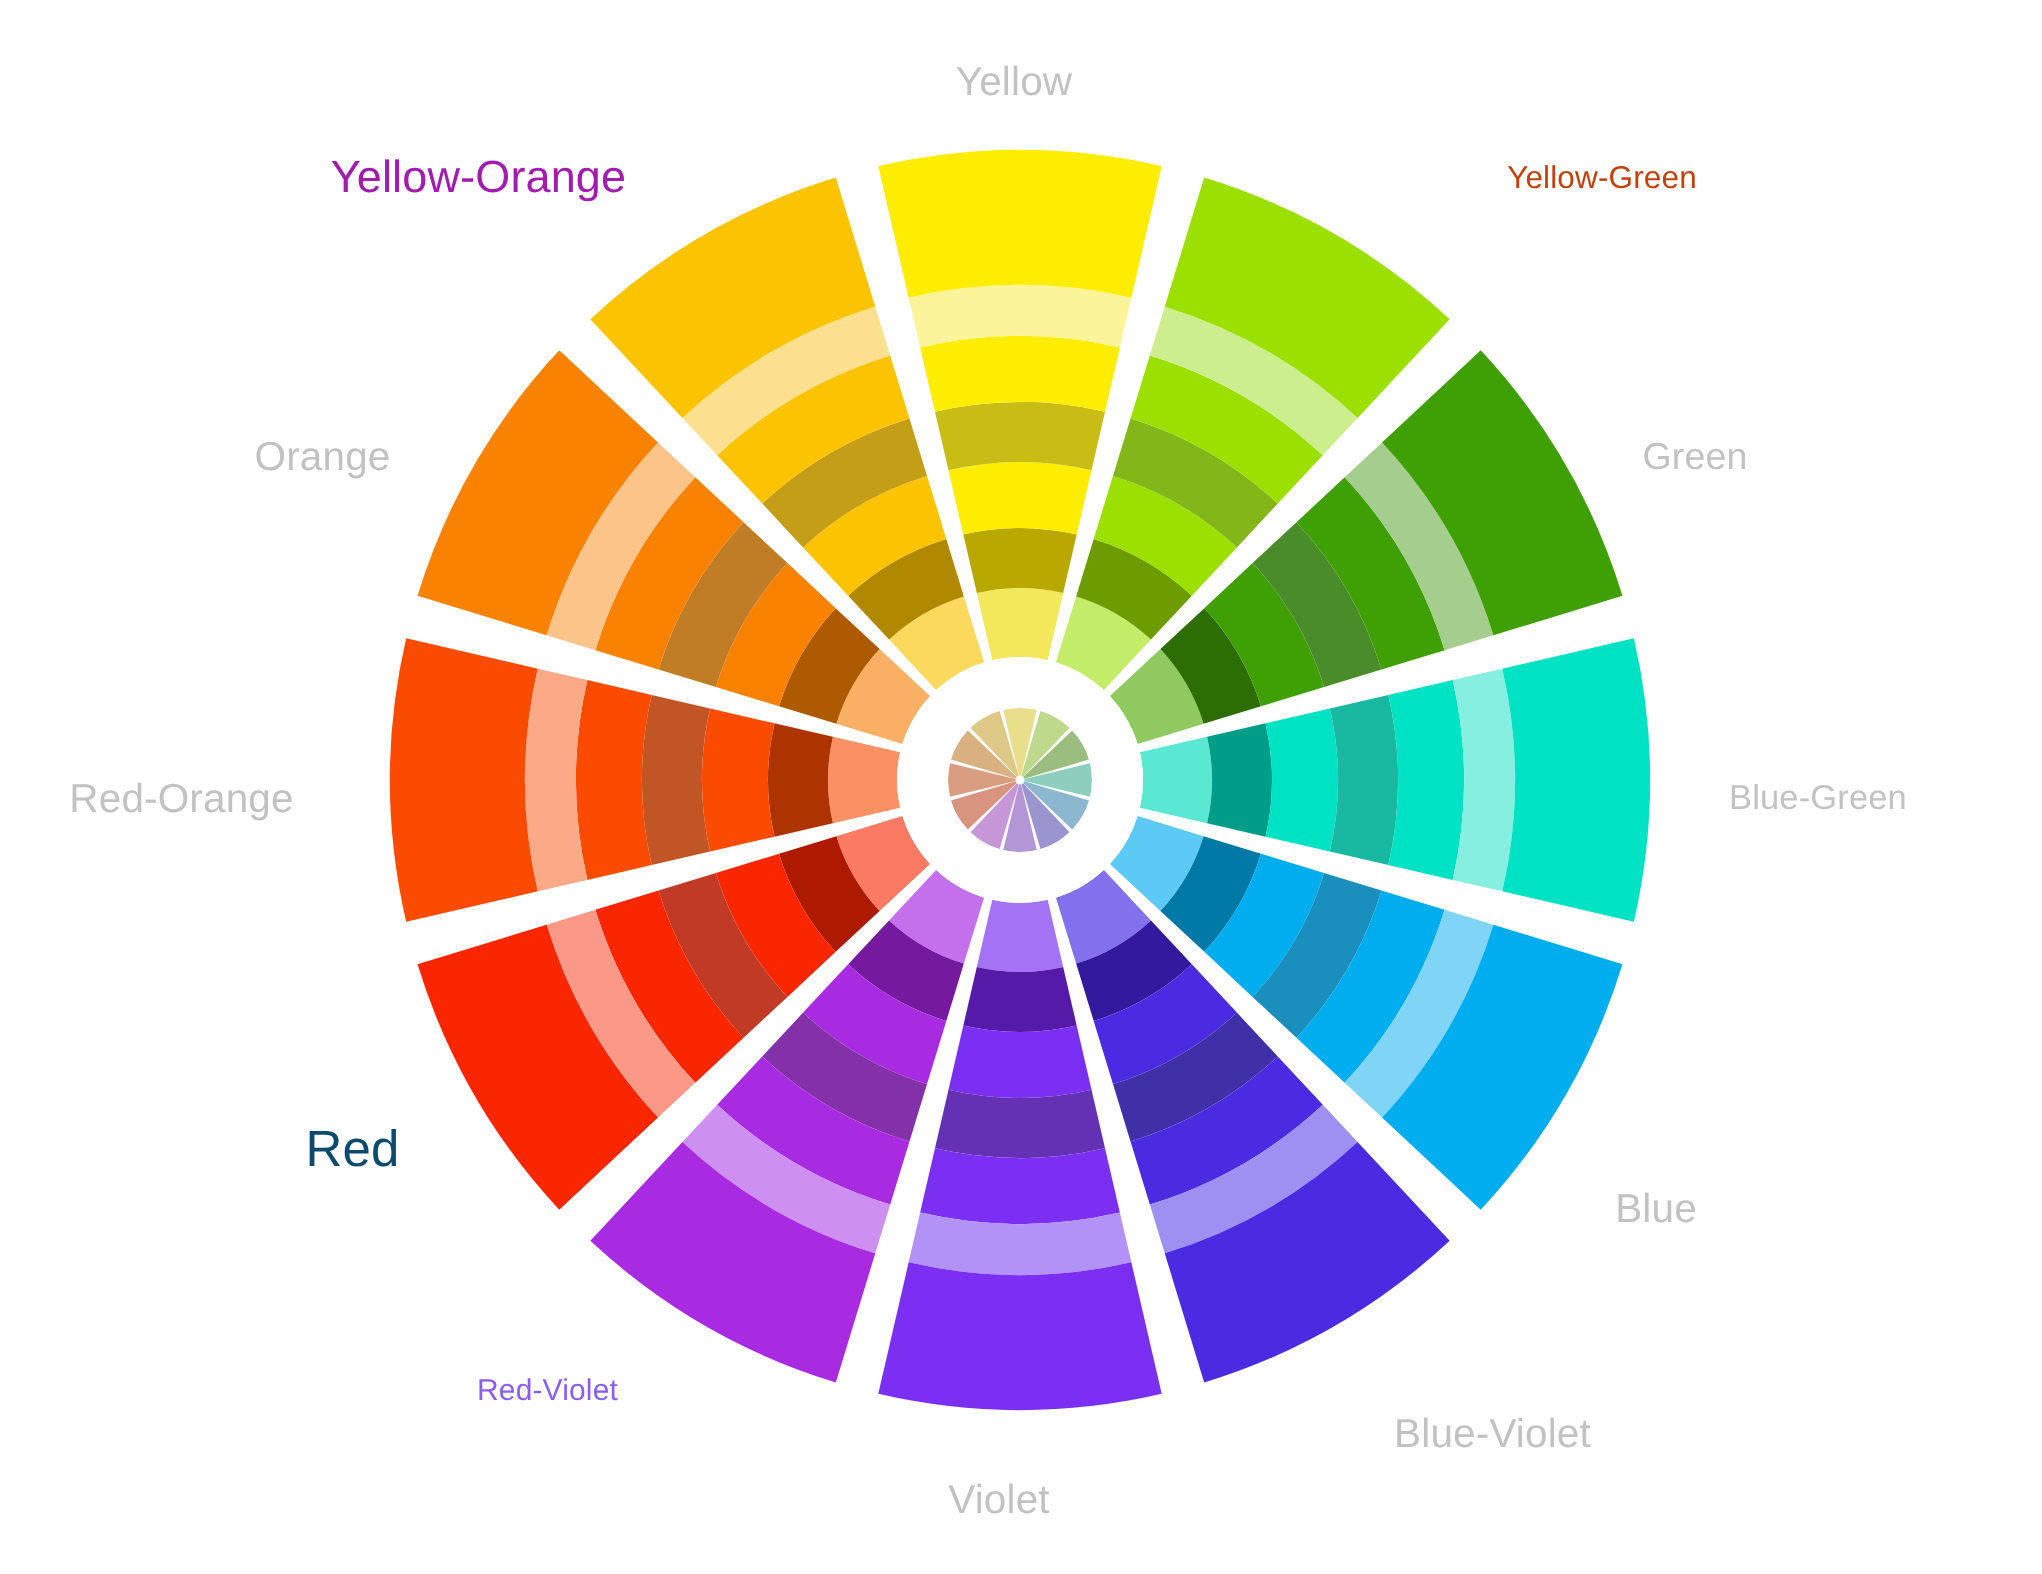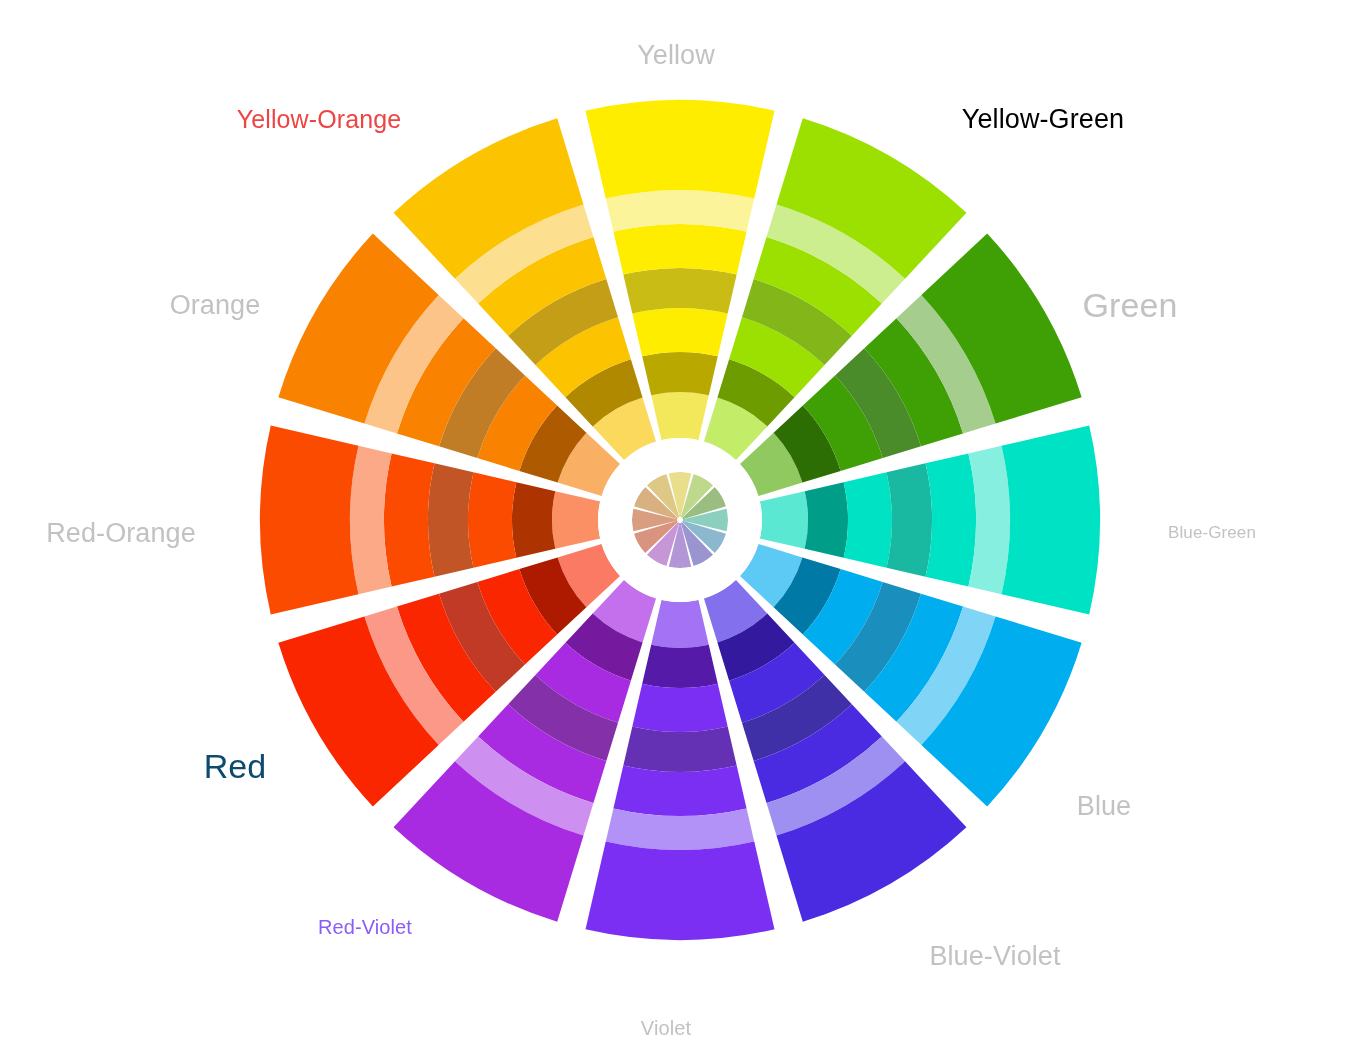--- a/index.html
+++ b/index.html
@@ -167,25 +167,25 @@
         <path d="M 666.3672634542118 566.0233472736733 A 48 48 0 0 1 646.9589803666998 554.8179698085899 L 677.9349362729188 522.1761231130369 A 3 3 0 0 0 679.1479539658882 522.8764592046045 Z" fill="#C696D6"></path>
         <path d="M 645.1820301914101 553.0410196333002 A 48 48 0 0 1 633.9766527263267 533.6327365457882 L 677.1235407953955 520.8520460341118 A 3 3 0 0 0 677.8238768869631 522.0650637270812 Z" fill="#D99480"></path>
         <path d="M 633.3262438209115 531.2053774650834 A 48 48 0 0 1 633.3262438209115 508.7946225349165 L 677.082890238807 519.2996639084323 A 3 3 0 0 0 677.082890238807 520.7003360915677 Z" fill="#D99D80"></path>
         <path d="M 633.9766527263267 506.36726345421175 A 48 48 0 0 1 645.1820301914101 486.95898036669985 L 677.8238768869631 517.9349362729188 A 3 3 0 0 0 677.1235407953955 519.1479539658882 Z" fill="#D9B180"></path>
         <path d="M 646.9589803666998 485.1820301914102 A 48 48 0 0 1 666.3672634542118 473.97665272632673 L 679.1479539658882 517.1235407953955 A 3 3 0 0 0 677.9349362729188 517.8238768869631 Z" fill="#DEC886"></path>
         <circle cx="680" cy="520" r="65" fill="none" stroke="#ffffff" stroke-width="34"></circle>
       </g>
   </svg>
   <div id="wheel-labels">
       <div class="wheel-label" style="left: 676px; top: 55px; transform: translate(-50%, -50%); color: rgb(194, 194, 194); font-size: 27px;">Yellow</div>
-      <div class="wheel-label" style="left: 1043px; top: 119px; transform: translate(-50%, -50%); color: #000000; font-size: 27px;">Yellow-Green</div>
-      <div class="wheel-label" style="left: 1130px; top: 305px; transform: translate(-50%, -50%); color: rgb(194, 194, 194); font-size: 34px;">Green</div>
-      <div class="wheel-label" style="left: 1212px; top: 532px; transform: translate(-50%, -50%); color: rgb(194, 194, 194); font-size: 17px;">Blue-Green</div>
+      <div class="wheel-label" style="left: 1068px; top: 119px; transform: translate(-50%, -50%); color: #c2410c; font-size: 21px;">Yellow-Green</div>
+      <div class="wheel-label" style="left: 1130px; top: 305px; transform: translate(-50%, -50%); color: rgb(194, 194, 194); font-size: 25px;">Green</div>
+      <div class="wheel-label" style="left: 1212px; top: 532px; transform: translate(-50%, -50%); color: rgb(194, 194, 194); font-size: 23px;">Blue-Green</div>
       <div class="wheel-label" style="left: 1104px; top: 765px; transform: translate(-50%, -50%); color: rgb(194, 194, 194); font-size: 27px; margin-top: 41px;">Blue</div>
       <div class="wheel-label" style="left: 995px; top: 956px; transform: translate(-50%, -50%); color: rgb(194, 194, 194); font-size: 27px;">Blue-Violet</div>
-      <div class="wheel-label" style="left: 666px; top: 1000px; transform: translate(-50%, -50%); color: rgb(194, 194, 194); font-size: 20px; margin-top: 28px;">Violet</div>
+      <div class="wheel-label" style="left: 666px; top: 1000px; transform: translate(-50%, -50%); color: rgb(194, 194, 194); font-size: 27px;">Violet</div>
       <div class="wheel-label" style="left: 365px; top: 927px; transform: translate(-50%, -50%); color: #8b5cf6; font-size: 20px;">Red-Violet</div>
       <div class="wheel-label" style="left: 235px; top: 766px; transform: translate(-50%, -50%); color: #0c4a6e; font-size: 34px;">Red</div>
       <div class="wheel-label" style="left: 121px; top: 533px; transform: translate(-50%, -50%); color: rgb(194, 194, 194); font-size: 27px;">Red-Orange</div>
       <div class="wheel-label" style="left: 215px; top: 305px; transform: translate(-50%, -50%); color: rgb(194, 194, 194); font-size: 27px;">Orange</div>
-      <div class="wheel-label" style="left: 319px; top: 119px; transform: translate(-50%, -50%); color: #ef4444; font-size: 25px;">Yellow-Orange</div>
+      <div class="wheel-label" style="left: 319px; top: 119px; transform: translate(-50%, -50%); color: #a21caf; font-size: 30px;">Yellow-Orange</div>
     </div>
 </div>
 
 </body></html>

